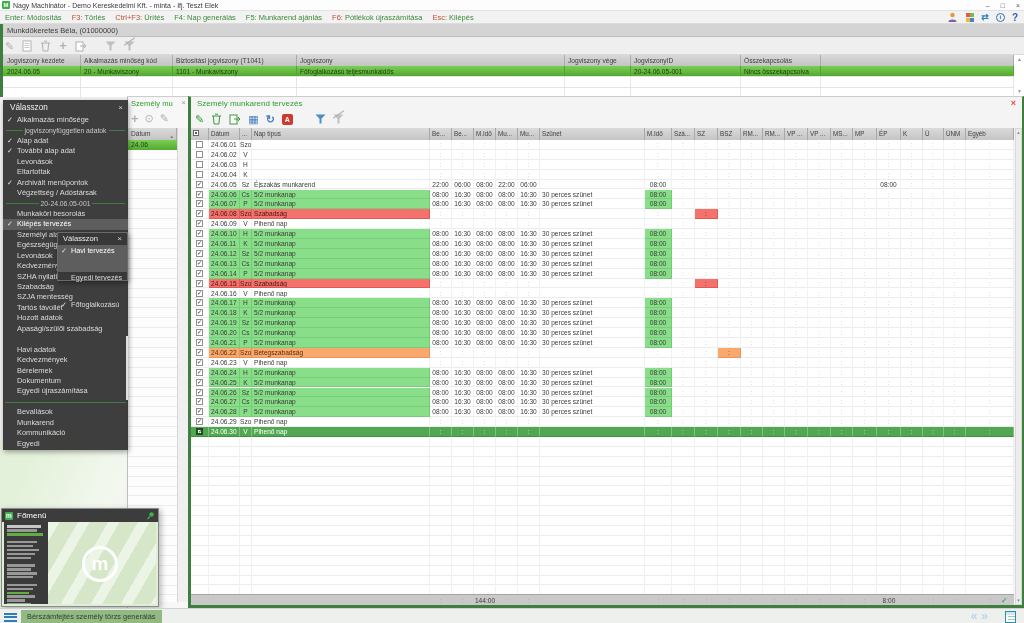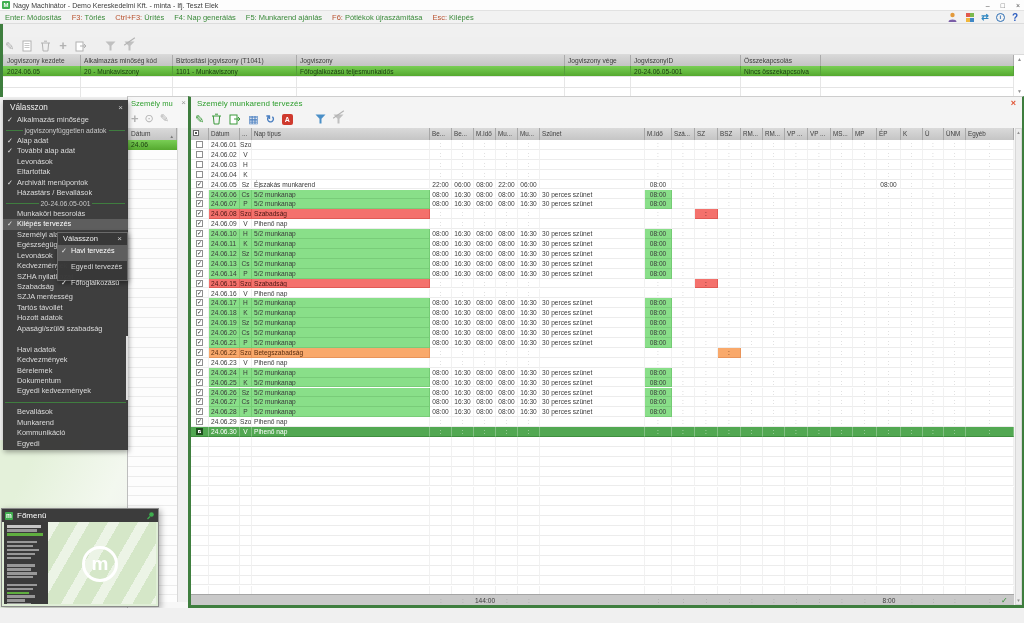--- a/index.html
+++ b/index.html
@@ -113,21 +113,21 @@
   .sep-line { flex:1; height:1px; background:#3f7d3f; }
   .sep-txt { font-size:6.8px; color:#c9c9c9; white-space:nowrap; }
   .sb-gap { height:10.45px; }
   .sb-divider { height:10.45px; position:relative; }
   .sb-divider::after { content:""; position:absolute; left:2px; right:2px; top:5px; height:1px; background:#3f7d3f; }
   .sb-thumb { position:absolute; right:0; top:236px; width:2px; height:64px; background:#e0e0e0; }
 
   
   #submenu { position:absolute; left:57px; top:136px; width:71px; height:49px; background:rgba(56,56,56,0.98); border:1px solid #6a6a6a; z-index:6; box-shadow:1px 2px 5px rgba(0,0,0,.4); }
   #submenu .sb-title { height:12px; line-height:12px; font-size:7.6px; padding-left:5px; }
-  .sm-item { position:relative; height:16px; line-height:11.3px; font-size:7.2px; color:#dcdcdc; padding-left:13px; white-space:nowrap; overflow:hidden; }
+  .sm-item { position:relative; height:27px; line-height:11.3px; font-size:7.2px; color:#dcdcdc; padding-left:13px; white-space:nowrap; overflow:hidden; }
   .sm-item.sel { background:#5e5e5e; color:#fff; }
   .sm-item .sb-check { left:3px; }
 
   
   #fomenu { position:absolute; left:1px; top:412px; width:158px; height:99px; background:#dfeed6; border:1px solid #8a8a8a; box-shadow:2px 2px 6px rgba(0,0,0,.3); z-index:7; }
   .fm-title { position:absolute; left:0; top:0; right:0; height:13px; background:#3c3c3c; color:#fff; font-size:8px; line-height:13px; padding-left:15px; }
   .fm-ico { position:absolute; left:3px; top:2.5px; width:8px; height:8px; background:#3fae4f; border-radius:1px; color:#fff; font-size:6.5px; font-weight:bold; line-height:8px; text-align:center; }
   .fm-pin { position:absolute; right:3px; top:2px; }
   .fm-menu { position:absolute; left:2px; top:13px; width:44px; bottom:2px; background:#3a3a3a; padding-top:2px; overflow:hidden; }
   .fm-bar { height:2.5px; margin:1.4px 3px; background:#989898; }
@@ -183,20 +183,23 @@
           <i style="background:#7cb94d"></i>
           <i style="background:#f0b73c"></i>
           <i style="background:#3f87c6"></i>
         </span>
       <span class="sync-ic">⇄</span>
       <span class="info-ic">i</span>
       <span class="help-ic">?</span>
     </div>
   </div>
 
+  <div class="person-bar">
+    <span>Munkdökeretes Béla, (01000000)</span>
+  </div>
   <div class="left-accent"></div>
 
   <div class="toolbar1">
     <div class="tools">
       <span class="ti gray pencil">✎</span>
       <span class="ti">
         <svg width="10" height="12">
             <rect x="1" y="1" width="8" height="10" fill="#fff" stroke="#b2b2b2"></rect>
             <path d="M2.5 3.5h5M2.5 5.5h5M2.5 7.5h5" stroke="#c8c8c8"></path>
           </svg>
@@ -1634,21 +1637,21 @@
           <div class="sb-sep">
             <span class="sep-line"></span>
             <span class="sep-txt">jogviszonyfüggetlen adatok</span>
             <span class="sep-line"></span>
           </div>
           <div class="sb-item"><span class="sb-check">✓</span><span class="sb-lab">Alap adat</span></div>
           <div class="sb-item"><span class="sb-check">✓</span><span class="sb-lab">További alap adat</span></div>
           <div class="sb-item"><span class="sb-lab">Levonások</span></div>
           <div class="sb-item"><span class="sb-lab">Eltartottak</span></div>
           <div class="sb-item"><span class="sb-check">✓</span><span class="sb-lab">Archivált menüpontok</span></div>
-          <div class="sb-item"><span class="sb-lab">Házastárs / Bevallások</span></div>
+          <div class="sb-item"><span class="sb-lab">Végzettség / Adóstársak</span></div>
           <div class="sb-sep">
             <span class="sep-line"></span>
             <span class="sep-txt">20-24.06.05-001</span>
             <span class="sep-line"></span>
           </div>
           <div class="sb-item"><span class="sb-lab">Munkaköri besorolás</span></div>
           <div class="sb-item sel"><span class="sb-check">✓</span><span class="sb-lab">Kilépés tervezés</span></div>
           <div class="sb-item"><span class="sb-lab">Személyi alap</span></div>
           <div class="sb-item"><span class="sb-lab">Egészségügy</span></div>
           <div class="sb-item"><span class="sb-lab">Levonások</span></div>
@@ -1657,21 +1660,21 @@
           <div class="sb-item"><span class="sb-lab">Szabadság</span></div>
           <div class="sb-item"><span class="sb-lab">SZJA mentesség</span></div>
           <div class="sb-item"><span class="sb-lab">Tartós távollét</span></div>
           <div class="sb-item"><span class="sb-lab">Hozott adatok</span></div>
           <div class="sb-item"><span class="sb-lab">Apasági/szülői szabadság</span></div>
           <div class="sb-gap"></div>
           <div class="sb-item"><span class="sb-lab">Havi adatok</span></div>
           <div class="sb-item"><span class="sb-lab">Kedvezmények</span></div>
           <div class="sb-item"><span class="sb-lab">Bérelemek</span></div>
           <div class="sb-item"><span class="sb-lab">Dokumentum</span></div>
-          <div class="sb-item"><span class="sb-lab">Egyedi kedvezmények</span></div>
+          <div class="sb-item"><span class="sb-lab">Egyedi újraszámítása</span></div>
           <div class="sb-divider"></div>
           <div class="sb-item"><span class="sb-lab">Bevallások</span></div>
           <div class="sb-item"><span class="sb-lab">Munkarend</span></div>
           <div class="sb-item"><span class="sb-lab">Kommunikáció</span></div>
           <div class="sb-item"><span class="sb-lab">Egyedi</span></div>
         </div>
       <div class="sb-thumb"></div>
     </div>
 
     <div id="submenu">
@@ -1719,14 +1722,24 @@
           <div class="fm-bar" style="width: 28px;"></div>
           <div class="fm-bar" style="width: 18px;"></div>
           <div class="fm-bar" style="width: 24px;"></div>
         </div>
       <div class="fm-body">
         <div class="fm-logo">m</div>
       </div>
     </div>
   </div>
 
+  <div class="statusbar">
+    <div class="hamb">
+        <div></div>
+        <div></div>
+        <div></div>
+      </div>
+    <div class="st-label">Bérszámfejtés személy törzs generálás</div>
+    <div class="nav-arrows"><span>«</span><span>»</span></div>
+    <div class="calc-ic"></div>
+  </div>
 
 </div>
 
 </body></html>

